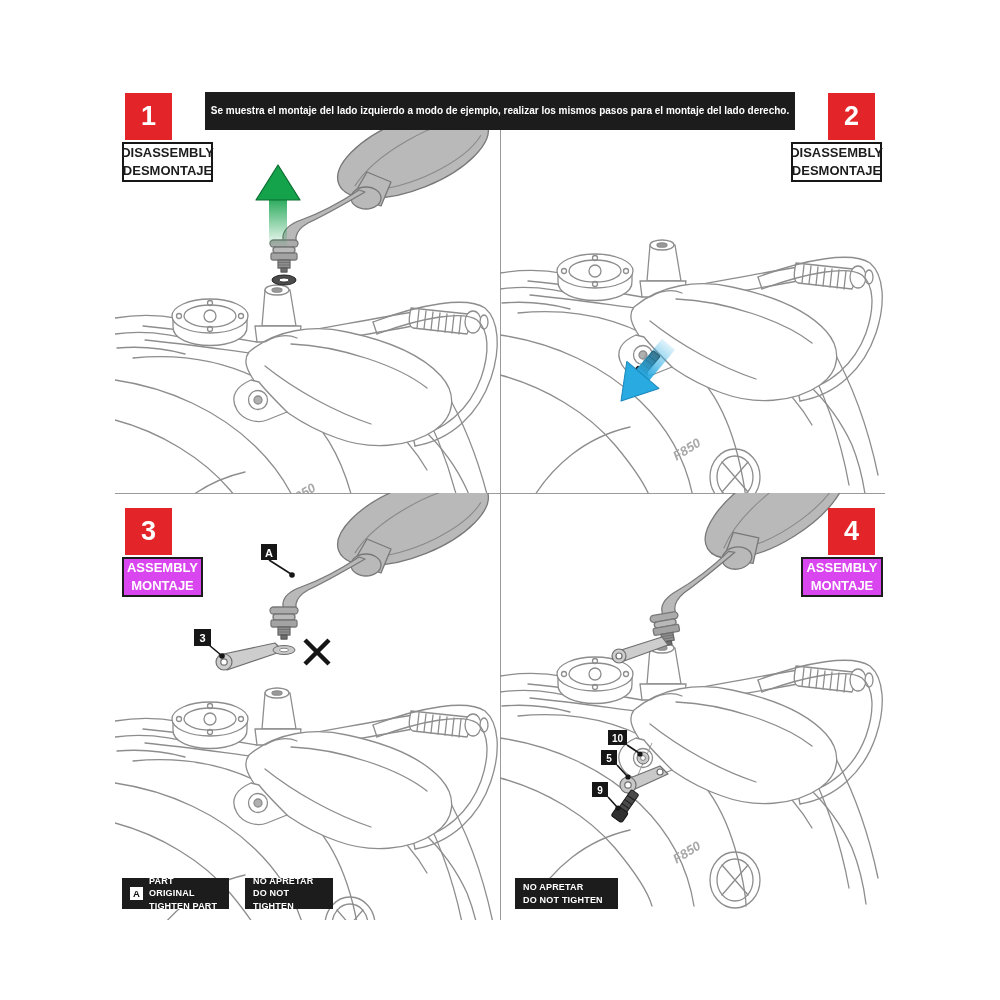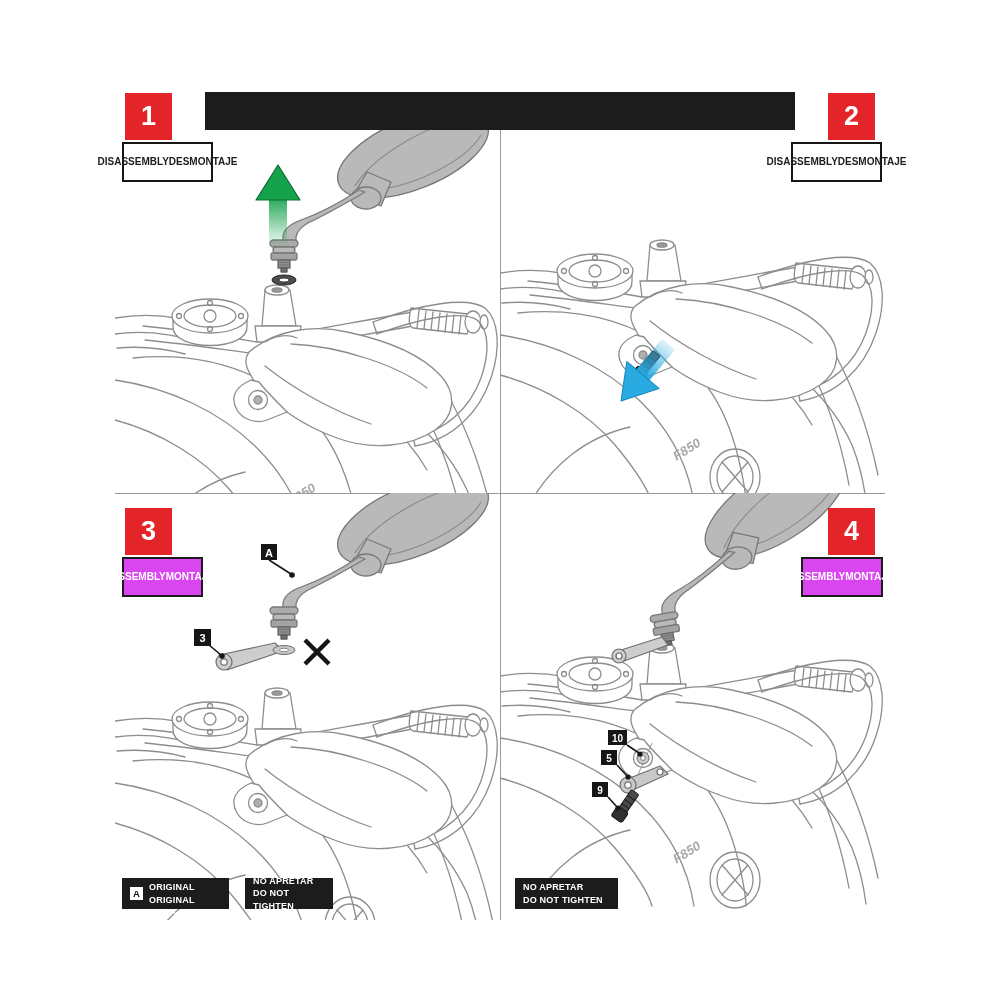--- a/index.html
+++ b/index.html
@@ -5,22 +5,22 @@
   html,body{margin:0;padding:0;background:#fff;}
   .page{position:relative;width:1000px;height:1000px;background:#ffffff;overflow:hidden;
         font-family:"Liberation Sans",sans-serif;}
   .divider{position:absolute;background:#9a9a9a;}
   .banner{position:absolute;left:205px;top:92px;width:590px;height:38px;background:#1c1c1c;
           color:#fff;display:flex;flex-direction:column;align-items:center;justify-content:center;
           font-size:10px;font-weight:bold;line-height:1.45;text-align:center;z-index:5;}
   .badge-red{position:absolute;width:47px;height:47px;background:#e32529;color:#fff;
           display:flex;align-items:center;justify-content:center;font-size:27px;font-weight:bold;z-index:6;}
   .step-label{position:absolute;background:#fff;border:2px solid #161616;color:#1c1c1c;
-          display:flex;flex-direction:row;align-items:center;justify-content:center;
-          font-size:10px;font-weight:bold;line-height:1.35;z-index:6;text-align:right;}
+          display:flex;flex-direction:column;align-items:center;justify-content:center;
+          font-size:13px;font-weight:bold;line-height:1.35;z-index:6;text-align:right;}
   .step-label.dark{background:#d946ef;border-color:#1c1c1c;color:#fff;}
   .footer-box{position:absolute;height:31px;background:#1c1c1c;color:#fff;display:flex;
           align-items:center;gap:6px;padding:0 8px;box-sizing:border-box;z-index:6;}
   .footer-box .txt{font-size:9px;font-weight:bold;line-height:1.35;letter-spacing:0.2px;}
   .abadge{width:13px;height:13px;background:#fff;color:#111;font-size:9.5px;font-weight:bold;
           display:flex;align-items:center;justify-content:center;flex:0 0 auto;}
   svg.panel{position:absolute;z-index:1;}
   svg text.co{font-family:"Liberation Sans",sans-serif;font-weight:bold;fill:#fff;text-anchor:middle;}
 </style>
 </head>
@@ -120,20 +120,21 @@
         <path d="M-4.5,-6 h9 M-4.5,-11 h9 M-4.5,-16 h9" stroke="#1c1c1c" stroke-width="1"></path>
         <rect x="-6.5" y="-2" width="13" height="12" rx="2.5" fill="#303030" stroke="#151515"></rect>
       </g>
     </defs>
   </svg>
 
   <div class="divider" style="left:499.5px;top:92px;width:1px;height:828px;"></div>
   <div class="divider" style="left:115px;top:492.5px;width:770px;height:1px;"></div>
 
   <div class="banner">
+    <span>Se muestra el montaje del lado izquierdo a modo de ejemplo, realizar los mismos pasos para el montaje del lado derecho.</span>
   </div>
 
   <div class="badge-red" style="left:125px;top:93px;">
       <span>1</span>
     </div>
   <div class="badge-red" style="left:828px;top:93px;">
       <span>2</span>
     </div>
   <div class="badge-red" style="left:125px;top:508px;">
       <span>3</span>
@@ -248,21 +249,21 @@
       <circle cx="118" cy="315" r="2.6" fill="#161616"></circle>
       <rect x="92" y="289" width="16" height="15" fill="#161616"></rect>
       <text class="co" x="100" y="300.5" font-size="10">9</text>
     </g>
   </svg>
 
   <div class="footer-box" style="left:122px;top:878px;width:107px;">
     <span class="abadge">A</span>
     <div class="txt">
       <div>PART ORIGINAL</div>
-      <div>ORIGINAL PIEZA</div>
+      <div>TIGHTEN PART</div>
     </div>
   </div>
   <div class="footer-box" style="left:245px;top:878px;width:88px;">
     <div class="txt">
       <div>NO APRETAR</div>
       <div>DO NOT TIGHTEN</div>
     </div>
   </div>
   <div class="footer-box" style="left:515px;top:878px;width:103px;">
     <div class="txt">

